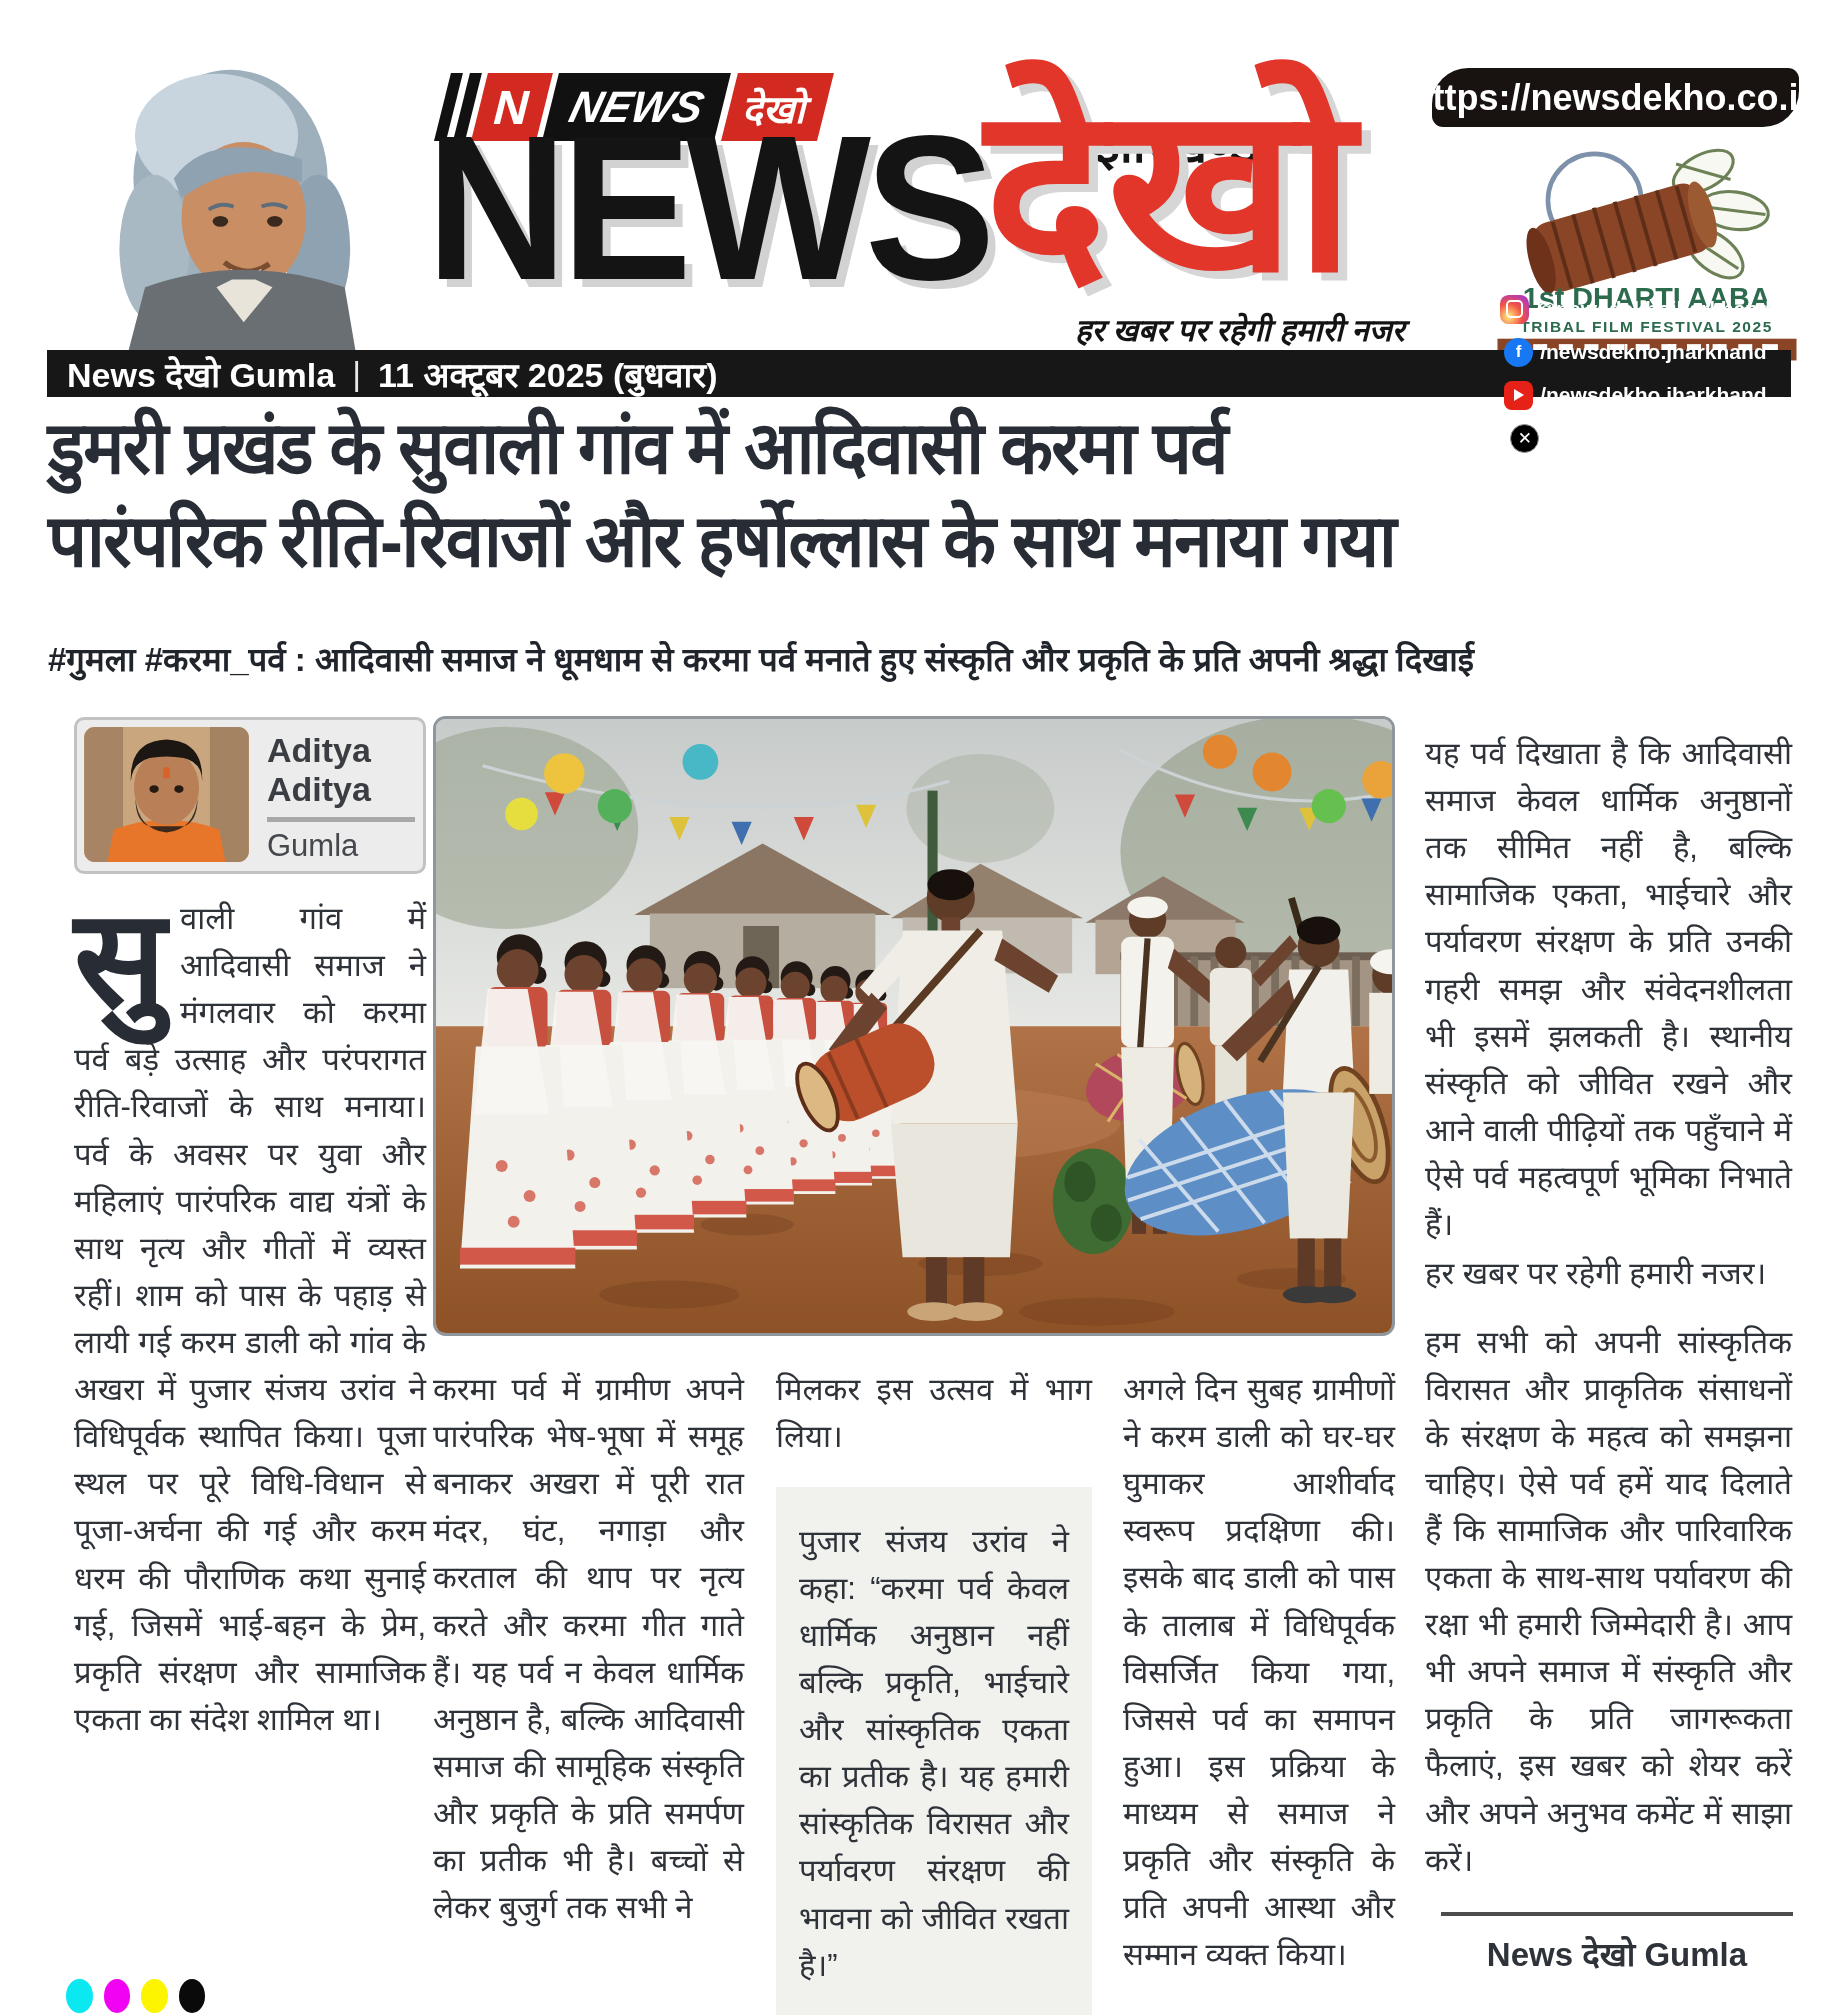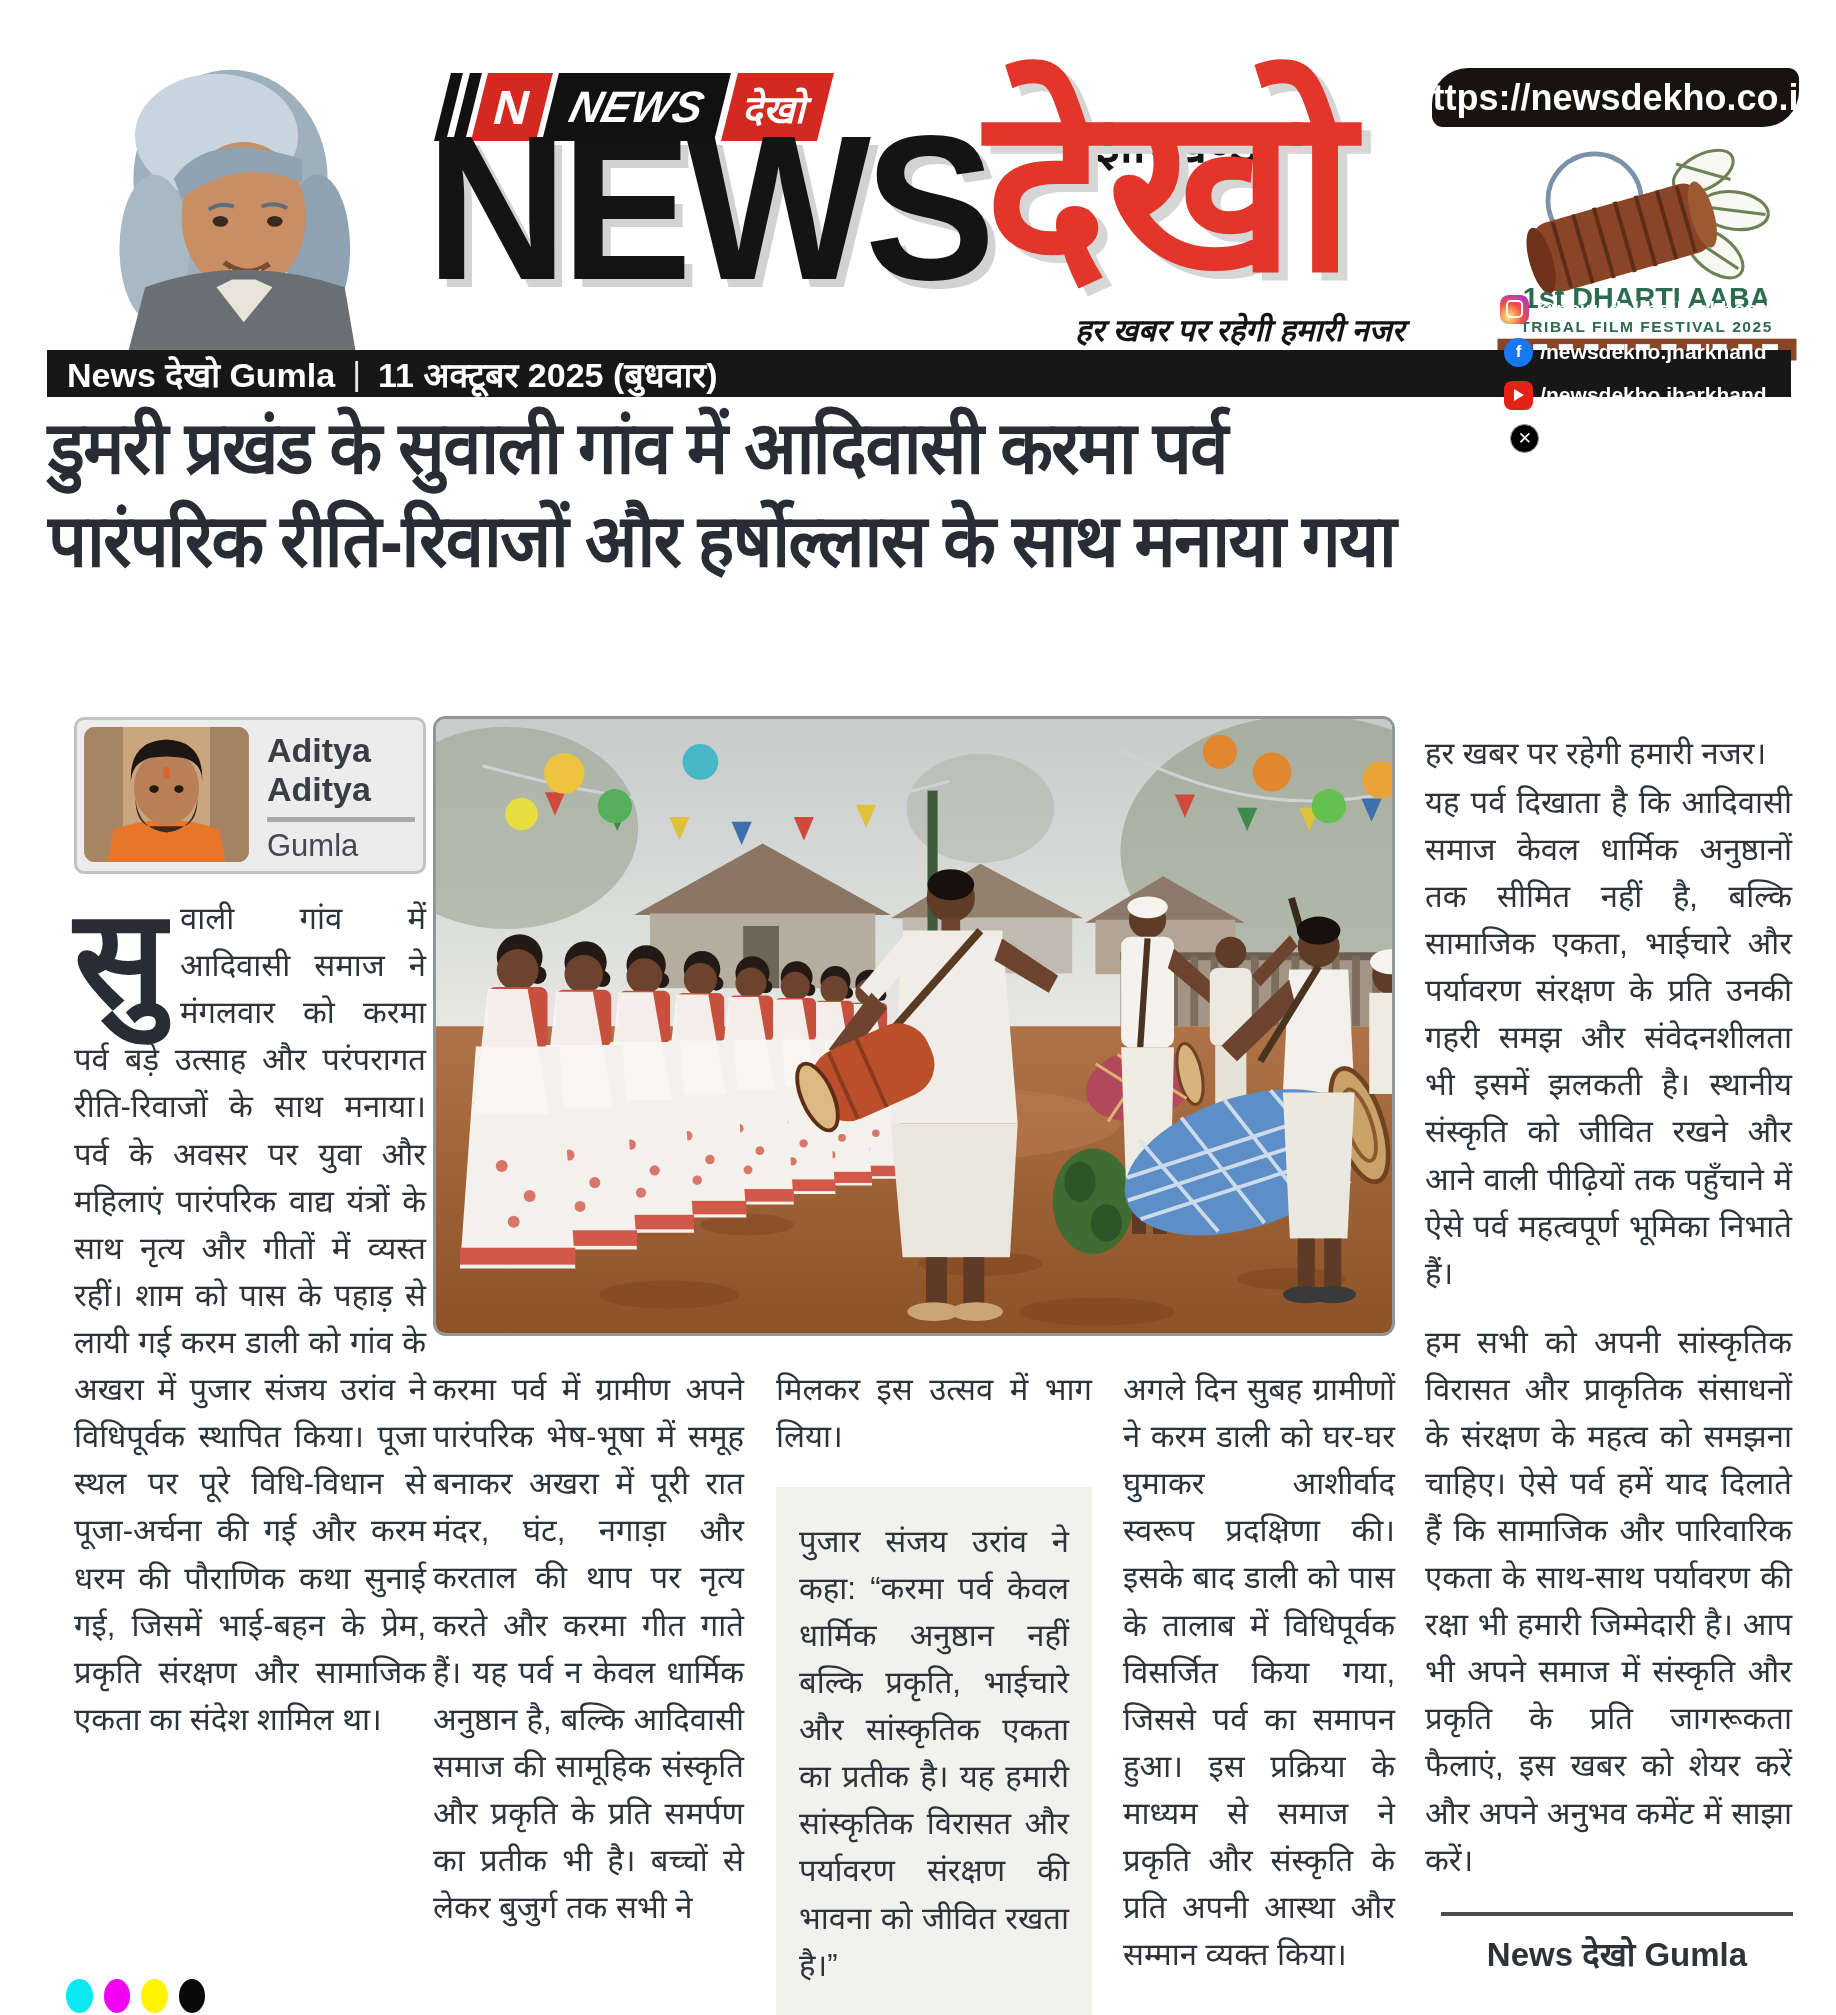--- a/index.html
+++ b/index.html
@@ -199,20 +199,21 @@
         <span>/@newsdekhogarhwa</span>
       </div>
     </div>
   </div>
 
   <div class="headline">
     <div>डुमरी प्रखंड के सुवाली गांव में आदिवासी करमा पर्व</div>
     <div>पारंपरिक रीति-रिवाजों और हर्षोल्लास के साथ मनाया गया</div>
   </div>
 
+  <div class="subheading">#गुमला #करमा_पर्व : आदिवासी समाज ने धूमधाम से करमा पर्व मनाते हुए संस्कृति और प्रकृति के प्रति अपनी श्रद्धा दिखाई</div>
 
   <div class="reporter-card">
     <div class="reporter-photo">
       <svg width="165" height="135" viewBox="0 0 212 174">
         <rect width="212" height="174" fill="#caa67f"></rect>
         <rect x="0" y="0" width="50" height="174" fill="#8a6a4e" opacity=".55"></rect>
         <rect x="162" y="0" width="50" height="174" fill="#7d5f46" opacity=".5"></rect>
         <path d="M30,174 L38,132 Q106,108 174,132 L182,174 Z" fill="#e8762a"></path>
         <ellipse cx="106" cy="78" rx="42" ry="48" fill="#b97f57"></ellipse>
         <path d="M60,70 Q58,18 106,16 Q154,18 152,70 Q152,46 128,40 Q106,36 84,40 Q62,46 60,70 Z" fill="#1d1713"></path>
@@ -436,22 +437,22 @@
   <div class="col2 coltext">करमा पर्व में ग्रामीण अपने पारंपरिक भेष-भूषा में समूह बनाकर अखरा में पूरी रात मंदर, घंट, नगाड़ा और करताल की थाप पर नृत्य करते और करमा गीत गाते हैं। यह पर्व न केवल धार्मिक अनुष्ठान है, बल्कि आदिवासी समाज की सामूहिक संस्कृति और प्रकृति के प्रति समर्पण का प्रतीक भी है। बच्चों से लेकर बुजुर्ग तक सभी ने</div>
 
   <div class="col3 coltext">
     <div>मिलकर इस उत्सव में भाग लिया।</div>
     <div class="quote-box">पुजार संजय उरांव ने कहा: “करमा पर्व केवल धार्मिक अनुष्ठान नहीं बल्कि प्रकृति, भाईचारे और सांस्कृतिक एकता का प्रतीक है। यह हमारी सांस्कृतिक विरासत और पर्यावरण संरक्षण की भावना को जीवित रखता है।”</div>
   </div>
 
   <div class="col4 coltext">अगले दिन सुबह ग्रामीणों ने करम डाली को घर-घर घुमाकर आशीर्वाद स्वरूप प्रदक्षिणा की। इसके बाद डाली को पास के तालाब में विधिपूर्वक विसर्जित किया गया, जिससे पर्व का समापन हुआ। इस प्रक्रिया के माध्यम से समाज ने प्रकृति और संस्कृति के प्रति अपनी आस्था और सम्मान व्यक्त किया।</div>
 
   <div class="col5 coltext">
+    <p>यह पर्व दिखाता है कि आदिवासी समाज केवल धार्मिक अनुष्ठानों तक सीमित नहीं है, बल्कि सामाजिक एकता, भाईचारे और पर्यावरण संरक्षण के प्रति उनकी गहरी समझ और संवेदनशीलता भी इसमें झलकती है। स्थानीय संस्कृति को जीवित रखने और आने वाली पीढ़ियों तक पहुँचाने में ऐसे पर्व महत्वपूर्ण भूमिका निभाते हैं।</p>
     <p>हर खबर पर रहेगी हमारी नजर।</p>
-    <p>यह पर्व दिखाता है कि आदिवासी समाज केवल धार्मिक अनुष्ठानों तक सीमित नहीं है, बल्कि सामाजिक एकता, भाईचारे और पर्यावरण संरक्षण के प्रति उनकी गहरी समझ और संवेदनशीलता भी इसमें झलकती है। स्थानीय संस्कृति को जीवित रखने और आने वाली पीढ़ियों तक पहुँचाने में ऐसे पर्व महत्वपूर्ण भूमिका निभाते हैं।</p>
     <div class="gap"></div>
     <p>हम सभी को अपनी सांस्कृतिक विरासत और प्राकृतिक संसाधनों के संरक्षण के महत्व को समझना चाहिए। ऐसे पर्व हमें याद दिलाते हैं कि सामाजिक और पारिवारिक एकता के साथ-साथ पर्यावरण की रक्षा भी हमारी जिम्मेदारी है। आप भी अपने समाज में संस्कृति और प्रकृति के प्रति जागरूकता फैलाएं, इस खबर को शेयर करें और अपने अनुभव कमेंट में साझा करें।</p>
   </div>
 
   <div class="credit-divider"></div>
   <div class="credit">News देखो Gumla</div>
 
   <div class="cmyk">
     <div class="dot" style="background:#0ae8f2;"></div>
     <div class="dot" style="background:#f202f2;"></div>

